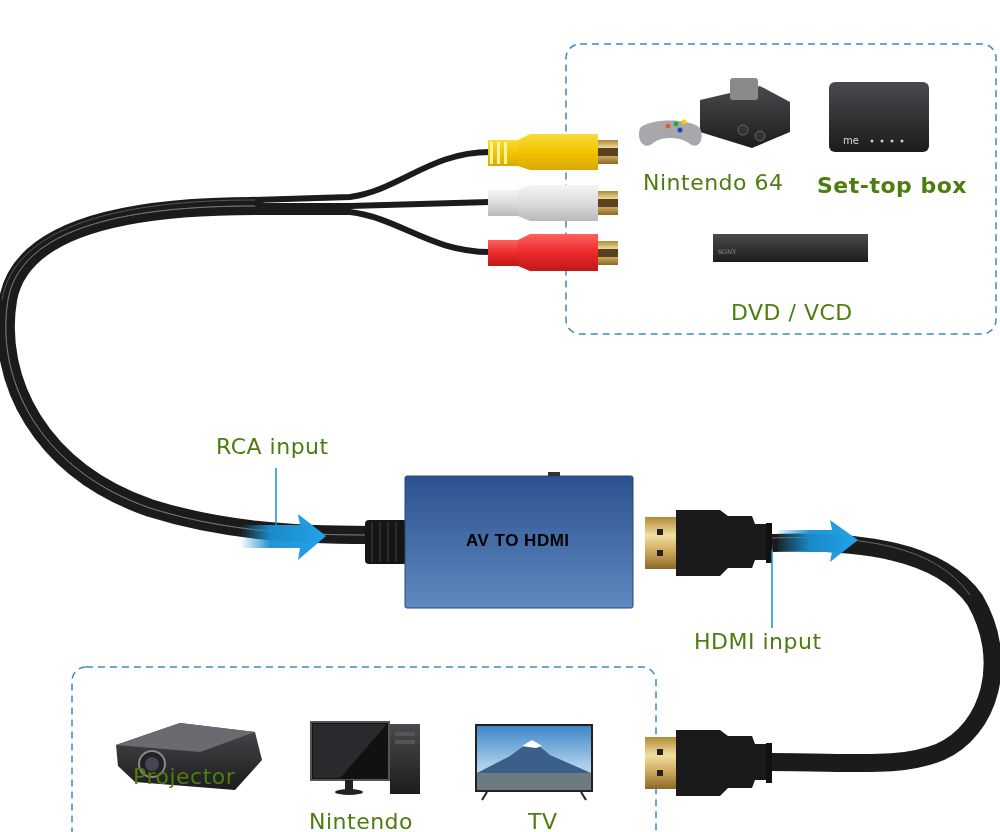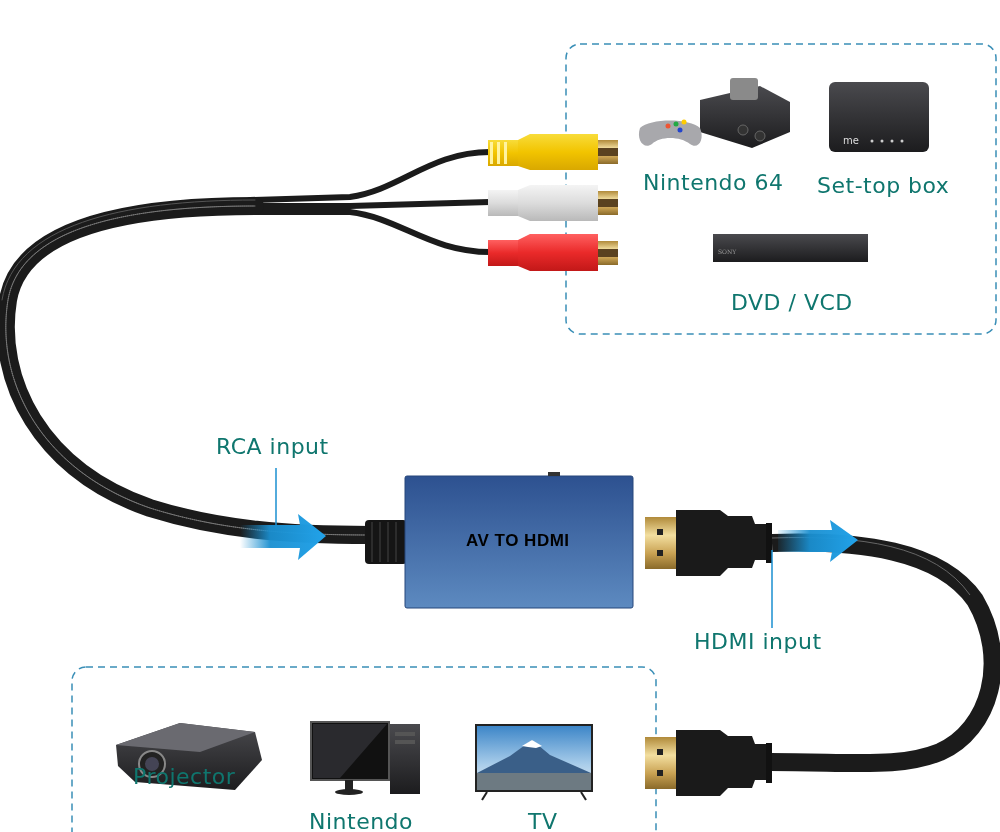--- a/index.html
+++ b/index.html
@@ -1,19 +1,19 @@
 <!DOCTYPE html>
 <html><head>
 <meta charset="utf-8">
 <style>
   html, body { margin: 0; padding: 0; background: #ffffff; }
   body { width: 1000px; height: 832px; position: relative; overflow: hidden;
          font-family: "DejaVu Sans", sans-serif; }
   #stage { position: absolute; left: 0; top: 0; width: 1000px; height: 832px; margin-top: 40px; }
-  .label { position: absolute; color: #0f766e; font-size: 22px; letter-spacing: 0.5px;
+  .label { position: absolute; color: #4d7c0f; font-size: 22px; letter-spacing: 0.5px;
            white-space: nowrap; font-family: "DejaVu Sans", sans-serif; }
   .box-label { position: absolute; color: #000000; font-weight: bold; font-size: 17px;
            font-family: "Liberation Sans", sans-serif; letter-spacing: 0.5px; }
 </style>
 </head>
 <body>
 
 <div id="stage">
 <svg width="1000" height="832" viewBox="0 0 1000 832" xmlns="http://www.w3.org/2000/svg">
   <defs>
@@ -180,22 +180,22 @@
     <rect x="477" y="686" width="114" height="64" fill="url(#skyGrad)"></rect>
     <path d="M477,733 L510,716 L532,700 L550,715 L591,733 Z" fill="#3a5f88"></path>
     <path d="M522,706 L532,700 L542,706 L536,708 L528,707 Z" fill="#ffffff"></path>
     <rect x="477" y="733" width="114" height="17" fill="#6d7a82"></rect>
     <line x1="487" y1="752" x2="482" y2="760" stroke="#222" stroke-width="2"></line>
     <line x1="581" y1="752" x2="586" y2="760" stroke="#222" stroke-width="2"></line>
   </g>
 </svg>
 
 <div class="label" style="left:643px; top:130px;">Nintendo 64</div>
-<div class="label" style="left:817px; top:133px;">Set-top box</div>
-<div class="label" style="left:731px; top:250px;">DVD / VCD</div>
+<div class="label" style="left:817px; top:133px;font-weight:bold;">Set-top box</div>
+<div class="label" style="left:731px; top:260px;">DVD / VCD</div>
 
 <div class="label" style="left:216px; top:394px;">RCA input</div>
 <div class="label" style="left:694px; top:589px;">HDMI input</div>
 
 <div class="box-label" style="left:466px; top:491px;">AV TO HDMI</div>
 
 <div class="label" style="left:133px; top:724px;">Projector</div>
 <div class="label" style="left:309px; top:769px;">Nintendo</div>
 <div class="label" style="left:528px; top:769px;">TV</div>
 </div>

